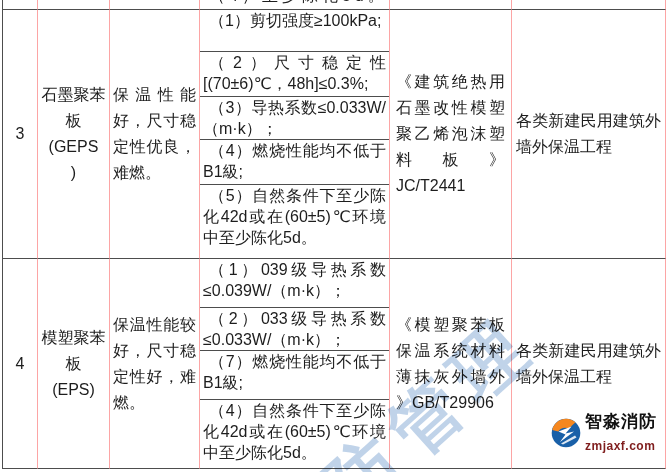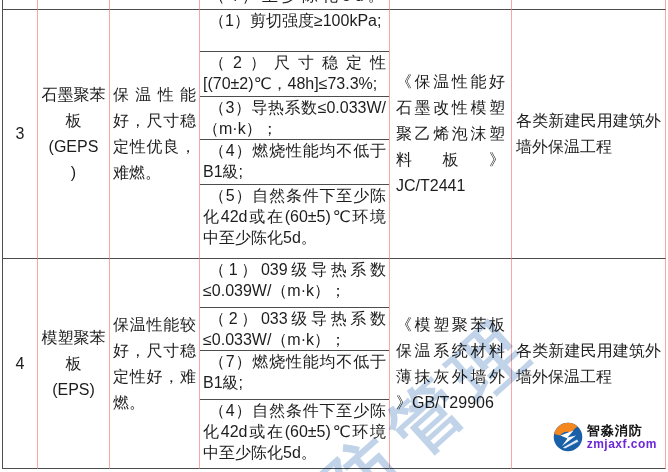--- a/index.html
+++ b/index.html
@@ -98,22 +98,22 @@
   }
   
   #logo{
     position:absolute;
     right:8px;bottom:16px;
     display:flex;align-items:center;
     gap:4px;
     z-index:6;
   }
   .logo-text{line-height:1;}
-  .logo-name{font-size:13px;font-weight:bold;color:#111;letter-spacing:1px;}
-  .logo-site{font-size:12px;font-weight:bold;color:#6d28d9;margin-top:1px;letter-spacing:0.5px;}
+  .logo-name{font-size:17px;font-weight:bold;color:#111;letter-spacing:1px;}
+  .logo-site{font-size:12px;font-weight:bold;color:#7f1d1d;margin-top:10px;letter-spacing:0.5px;}
 </style>
 </head>
 <body>
 
 <div id="stage">
 
   <div id="tbl">
 
     <div class="row h-partial">
       <div class="cell c1"></div>
@@ -135,29 +135,29 @@
         <div class="name-line">板</div>
         <div class="name-line">(GEPS</div>
         <div class="name-line">)</div>
       </div>
       <div class="cell c3 vcenter">
         <div class="props">保温性能好，尺寸稳定性优良，难燃。</div>
       </div>
       <div class="cell c4">
         <div class="subwrap">
           <div class="sub r3s1">（1）剪切强度≥100kPa;</div>
-          <div class="sub r3s2">（2）尺寸稳定性[(70±2)℃，48h]≤73.3%;</div>
+          <div class="sub r3s2">（2）尺寸稳定性[(70±6)℃，48h]≤0.3%;</div>
           <div class="sub r3s3">（3）导热系数≤0.033W/（m·k）；</div>
           <div class="sub r3s4">（4）燃烧性能均不低于B1級;</div>
           <div class="sub">（5）自然条件下至少陈化42d或在(60±5)℃环境中至少陈化5d。</div>
         </div>
       </div>
       <div class="cell c5 vcenter">
         <div class="std">
-          <div class="std-line">《保温性能好</div>
+          <div class="std-line">《建筑绝热用</div>
           <div class="std-line">石墨改性模塑</div>
           <div class="std-line">聚乙烯泡沫塑</div>
           <div class="std-line">料板》</div>
           <div class="std-line">JC/T2441</div>
         </div>
       </div>
       <div class="cell c6 vcenter">
         <div class="app">各类新建民用建筑外墙外保温工程</div>
       </div>
     </div>

